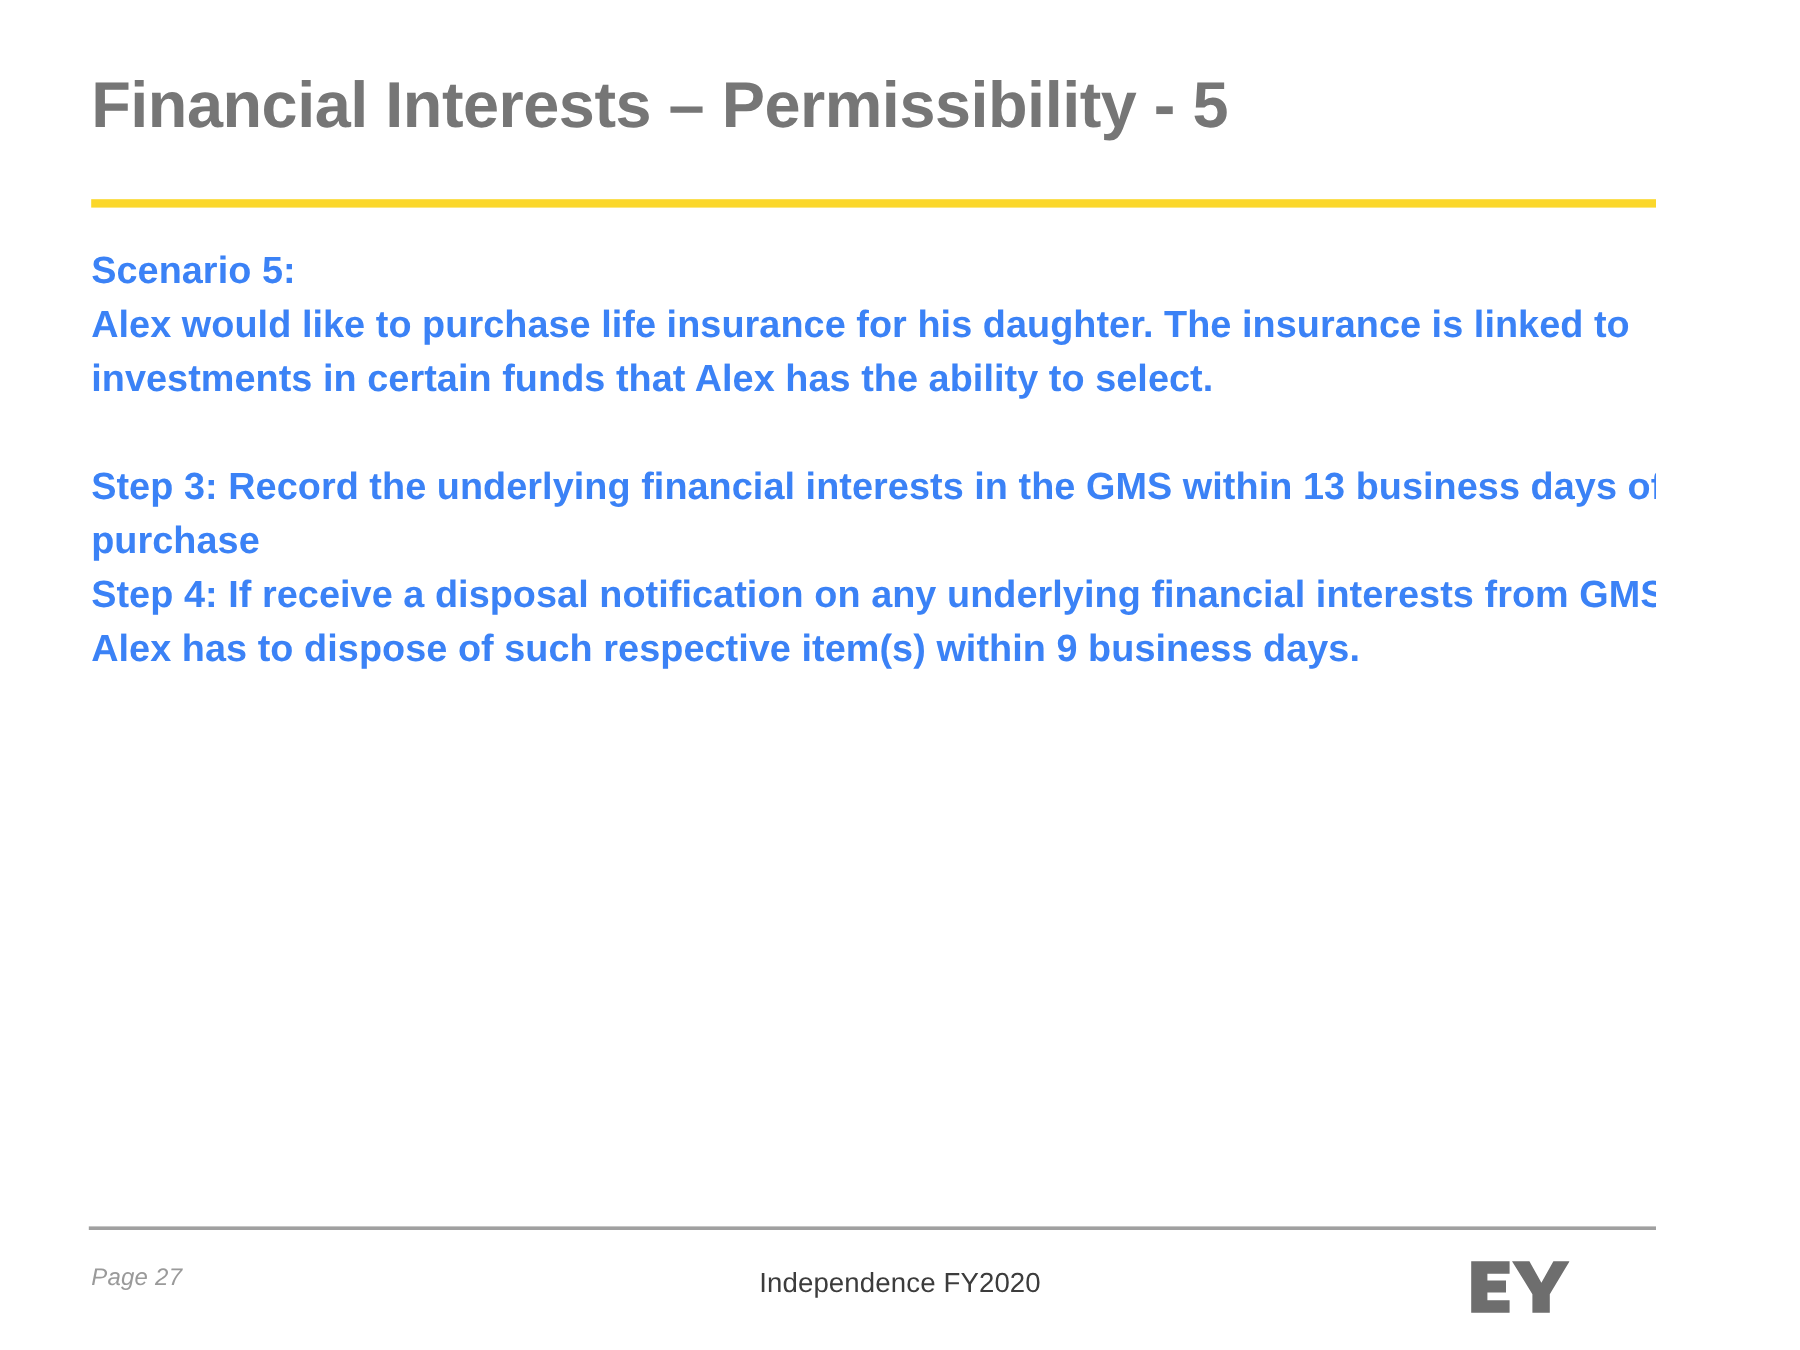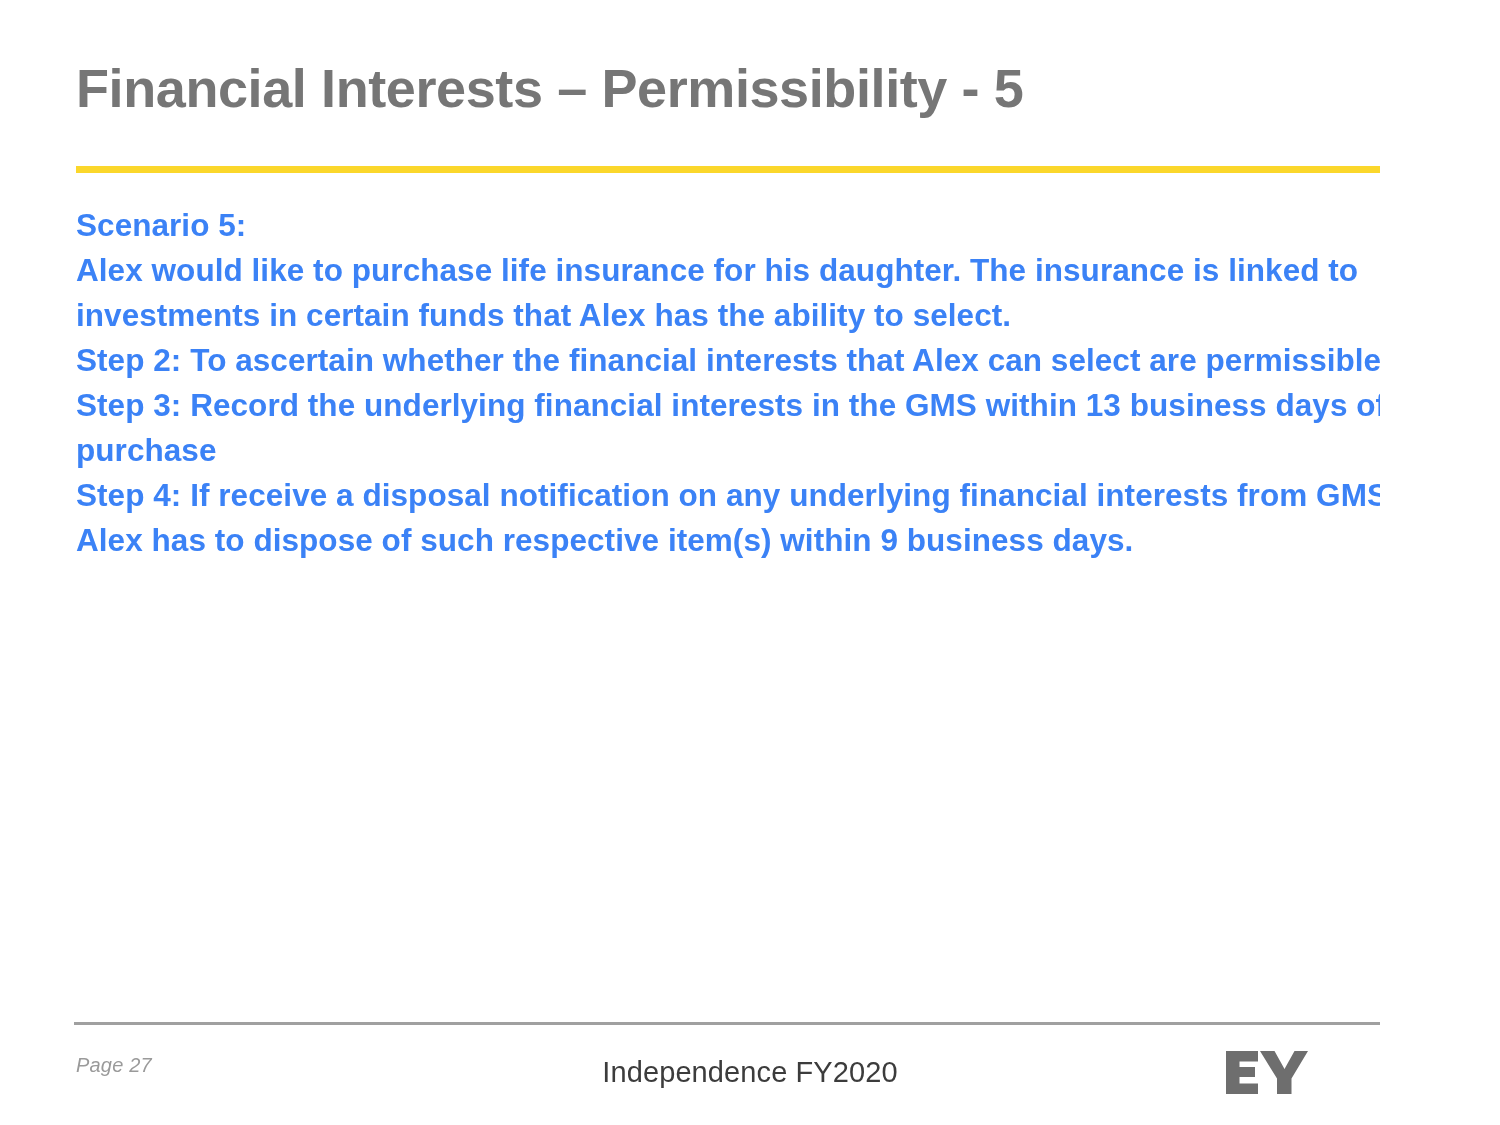--- a/index.html
+++ b/index.html
@@ -57,20 +57,21 @@
   .para {
     font-size: 31.5px;
     line-height: 45px;
     color: #3b82f6;
     margin: 0 0 0 0;
     letter-spacing: 0.05px;
     font-weight: bold;
   }
 
   .para.spacer-after {
+    margin-bottom: 45px;
   }
 
   .arrow-glyph {
     font-family: "DejaVu Sans", sans-serif;
     font-size: 30px;
   }
 
   
   .footer-rule {
     position: absolute;
@@ -90,21 +91,21 @@
     letter-spacing: 0.2px;
     font-style: italic;
   }
 
   .footer-center {
     position: absolute;
     left: 0;
     top: 1056px;
     width: 1500px;
     text-align: center;
-    font-size: 29px;
+    font-size: 23px;
     color: #3c3c3c;
     letter-spacing: 0.1px;
   }
 
   
   .ey-logo {
     position: absolute;
     right: 72px;
     top: 1045px;
     width: 84px;
@@ -121,21 +122,20 @@
 
   <div class="title-rule"></div>
 
   <div class="body-area">
 
     <p class="para">Scenario 5:</p>
 
     <p class="para spacer-after">Alex would like to purchase life insurance for his daughter. The insurance is linked to investments in certain funds that Alex has the ability to select.</p>
 
 
-    <p class="para">Step 2: To ascertain whether the financial interests that Alex can select are permissible</p>
 
     <p class="para">Step 3: Record the underlying financial interests in the GMS within 13 business days of purchase</p>
 
     <p class="para">Step 4: If receive a disposal notification on any underlying financial interests from GMS, Alex has to dispose of such respective item(s) within 9 business days.</p>
 
   </div>
 
   <div class="footer-rule"></div>
 
   <div class="footer-page">Page 27</div>

